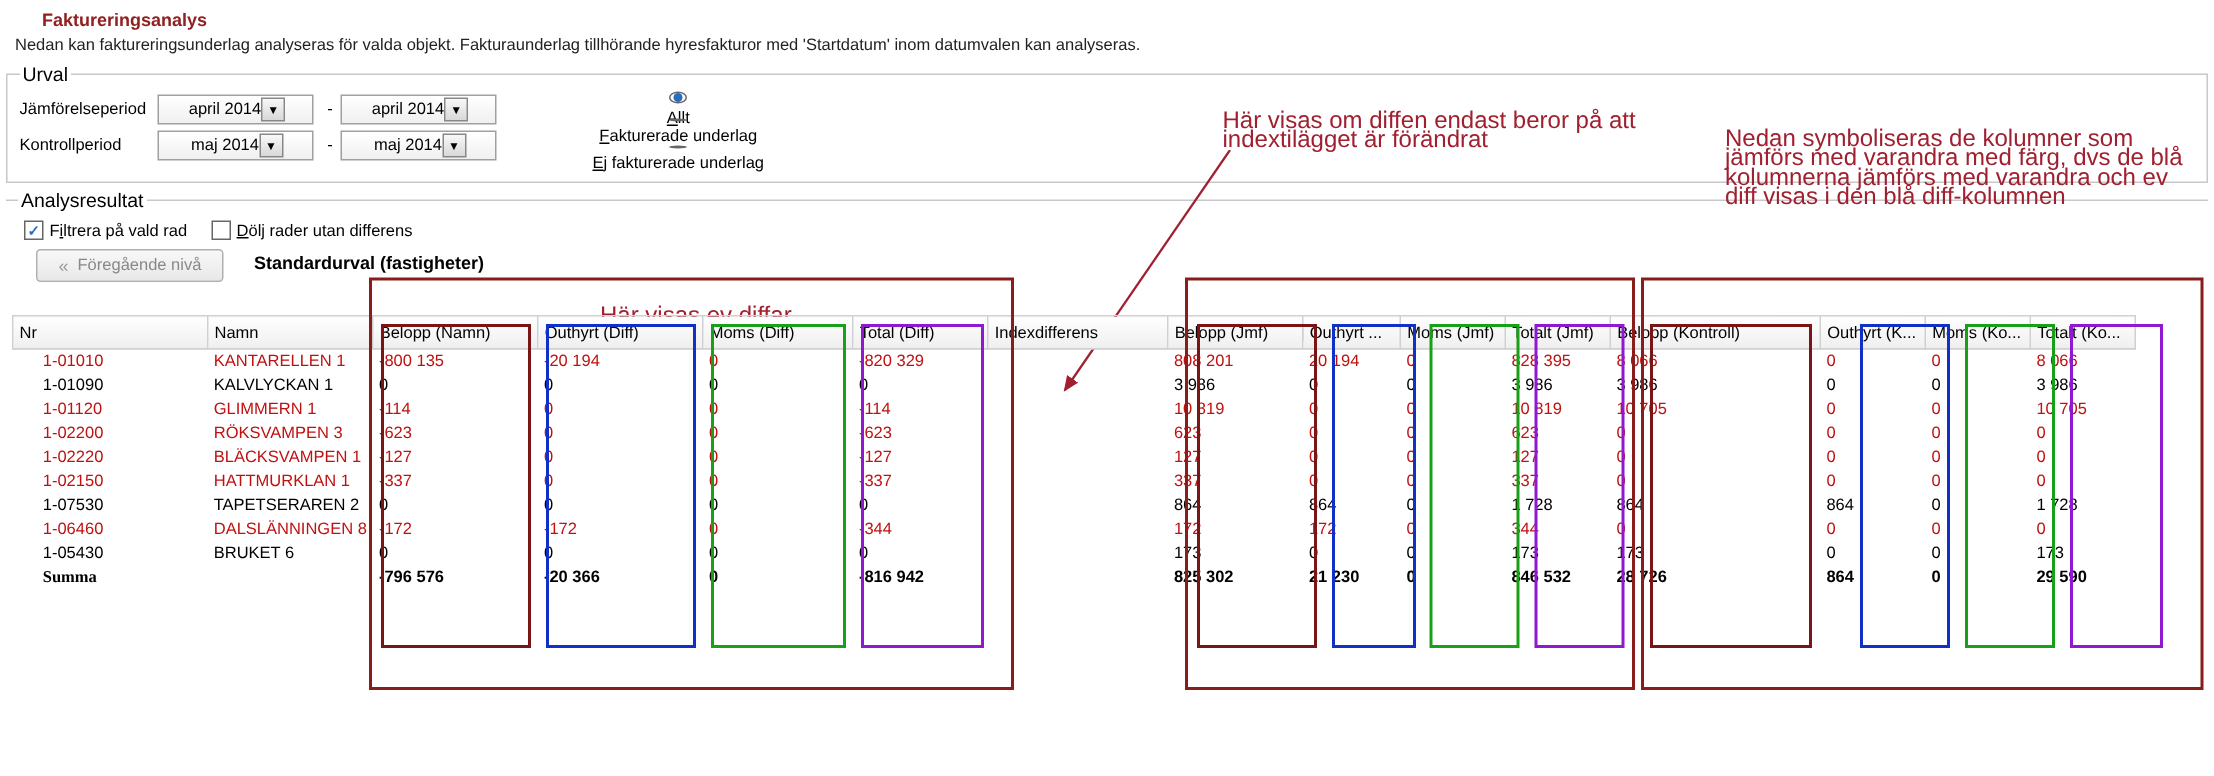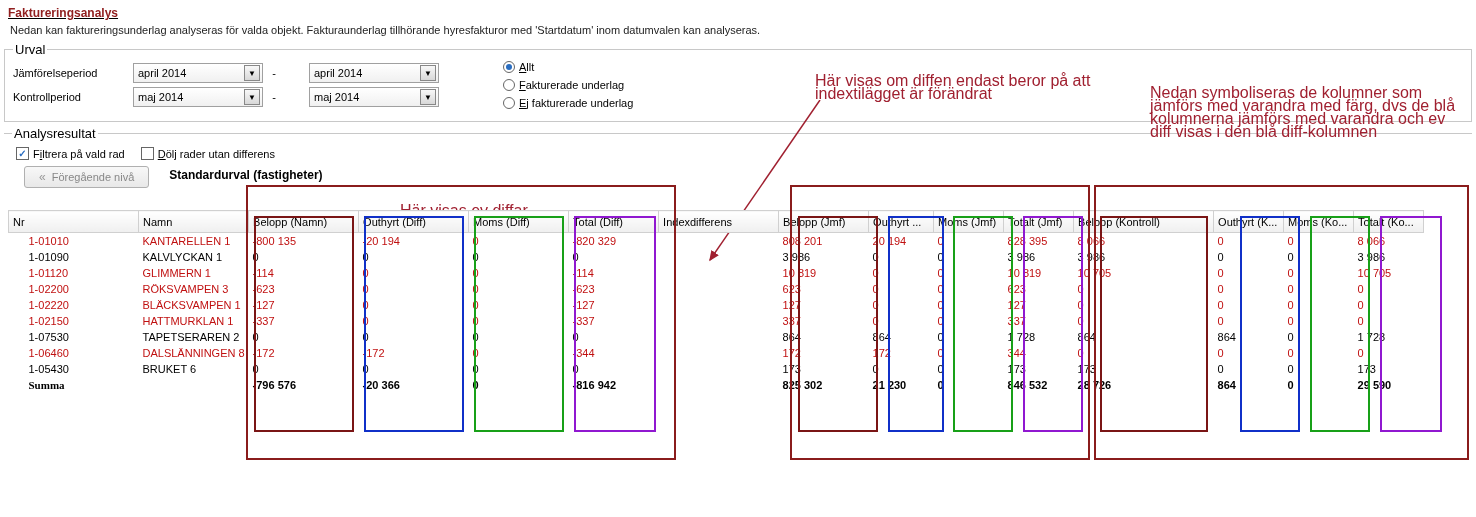--- a/index.html
+++ b/index.html
@@ -7,53 +7,52 @@
     margin: 0;
     font-family: "Segoe UI", Tahoma, Arial, sans-serif;
     font-size: 11px;
     background: #ffffff;
     color: #000000;
     width: 1476px;
     height: 517px;
     overflow: hidden;
     position: relative;
   }
-  .header { padding: 6px 10px 2px 8px; text-decoration: underline; }
+  .header { padding: 6px 10px 2px 28px; }
   .page-title { font-size: 12px; font-weight: bold; color: #912020; }
   .page-desc { padding: 2px 0 6px 10px; color: #222; font-size:11px; }
   fieldset {
     border: 1px solid #c8c8c8;
     margin: 0 4px 4px 4px;
     padding: 4px 8px 6px 8px;
   }
   legend { font-size: 13px; padding: 0 2px; }
   .urval-row { display: flex; align-items: center; height: 24px; }
   .urval-label { width: 92px; }
   .combo {
     display: inline-flex;
     align-items: center;
-    justify-content: space-between;
-    width: 130px;
+    justify-content: center;
+    width: 104px;
     height: 20px;
     border: 1px solid #a0a0a0;
     background: linear-gradient(#ffffff,#f0f0f0);
     padding: 0 2px 0 4px;
     margin-right: 4px;
-    margin-left: 28px;
   }
   .combo-btn {
     width: 16px; height: 16px;
     border: 1px solid #888;
     background: linear-gradient(#f8f8f8,#d8d8d8);
     font-size: 8px;
     display:flex;align-items:center;justify-content:center;
   }
   .dash { width: 14px; text-align:center; }
   .radio-col { margin-left: 60px; }
-  .radio-row { display:flex; height:18px; gap:4px; }
+  .radio-row { display:flex; align-items:center; height:18px; gap:4px;flex-direction:column; }
   .radio {
     width:12px;height:12px;border:1px solid #666;border-radius:50%;
     display:inline-flex;align-items:center;justify-content:center;
   }
   .radio.checked::after{content:"";width:6px;height:6px;background:#2a6dc0;border-radius:50%;}
   .checkbox {
     width:13px;height:13px;border:1px solid #666;background:#fff;
     display:inline-flex;align-items:center;justify-content:center;font-size:10px;color:#2a6dc0;
   }
   .checkbox.checked::after{content:"✓";font-weight:bold;}

